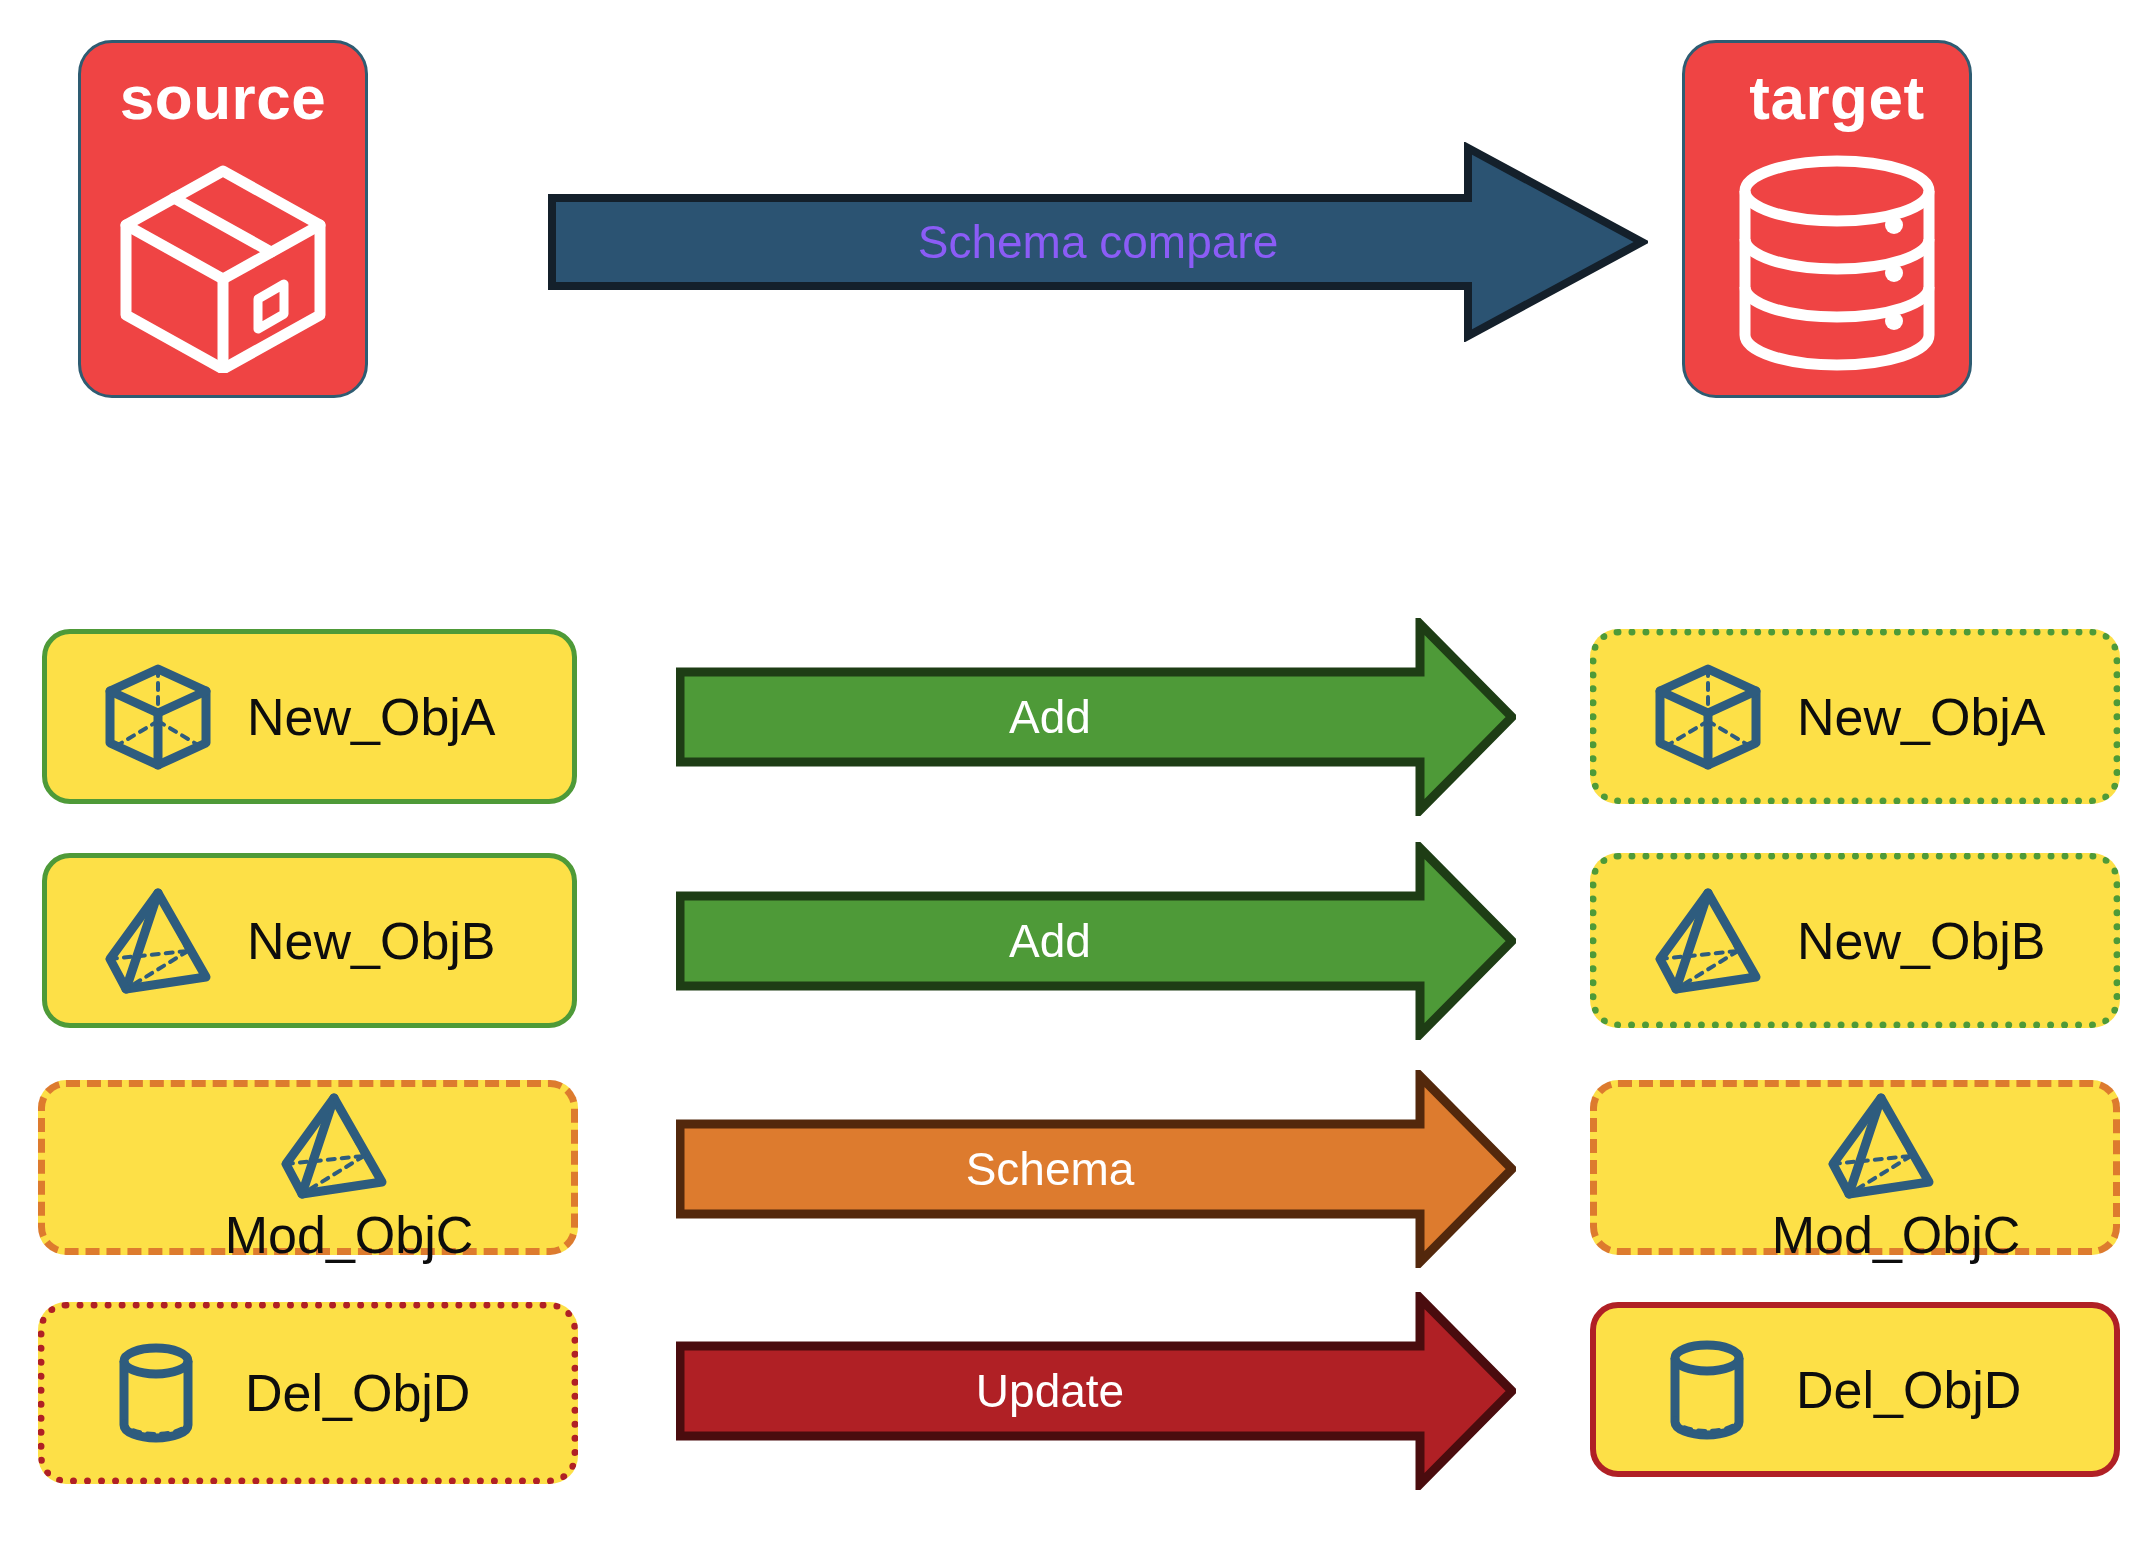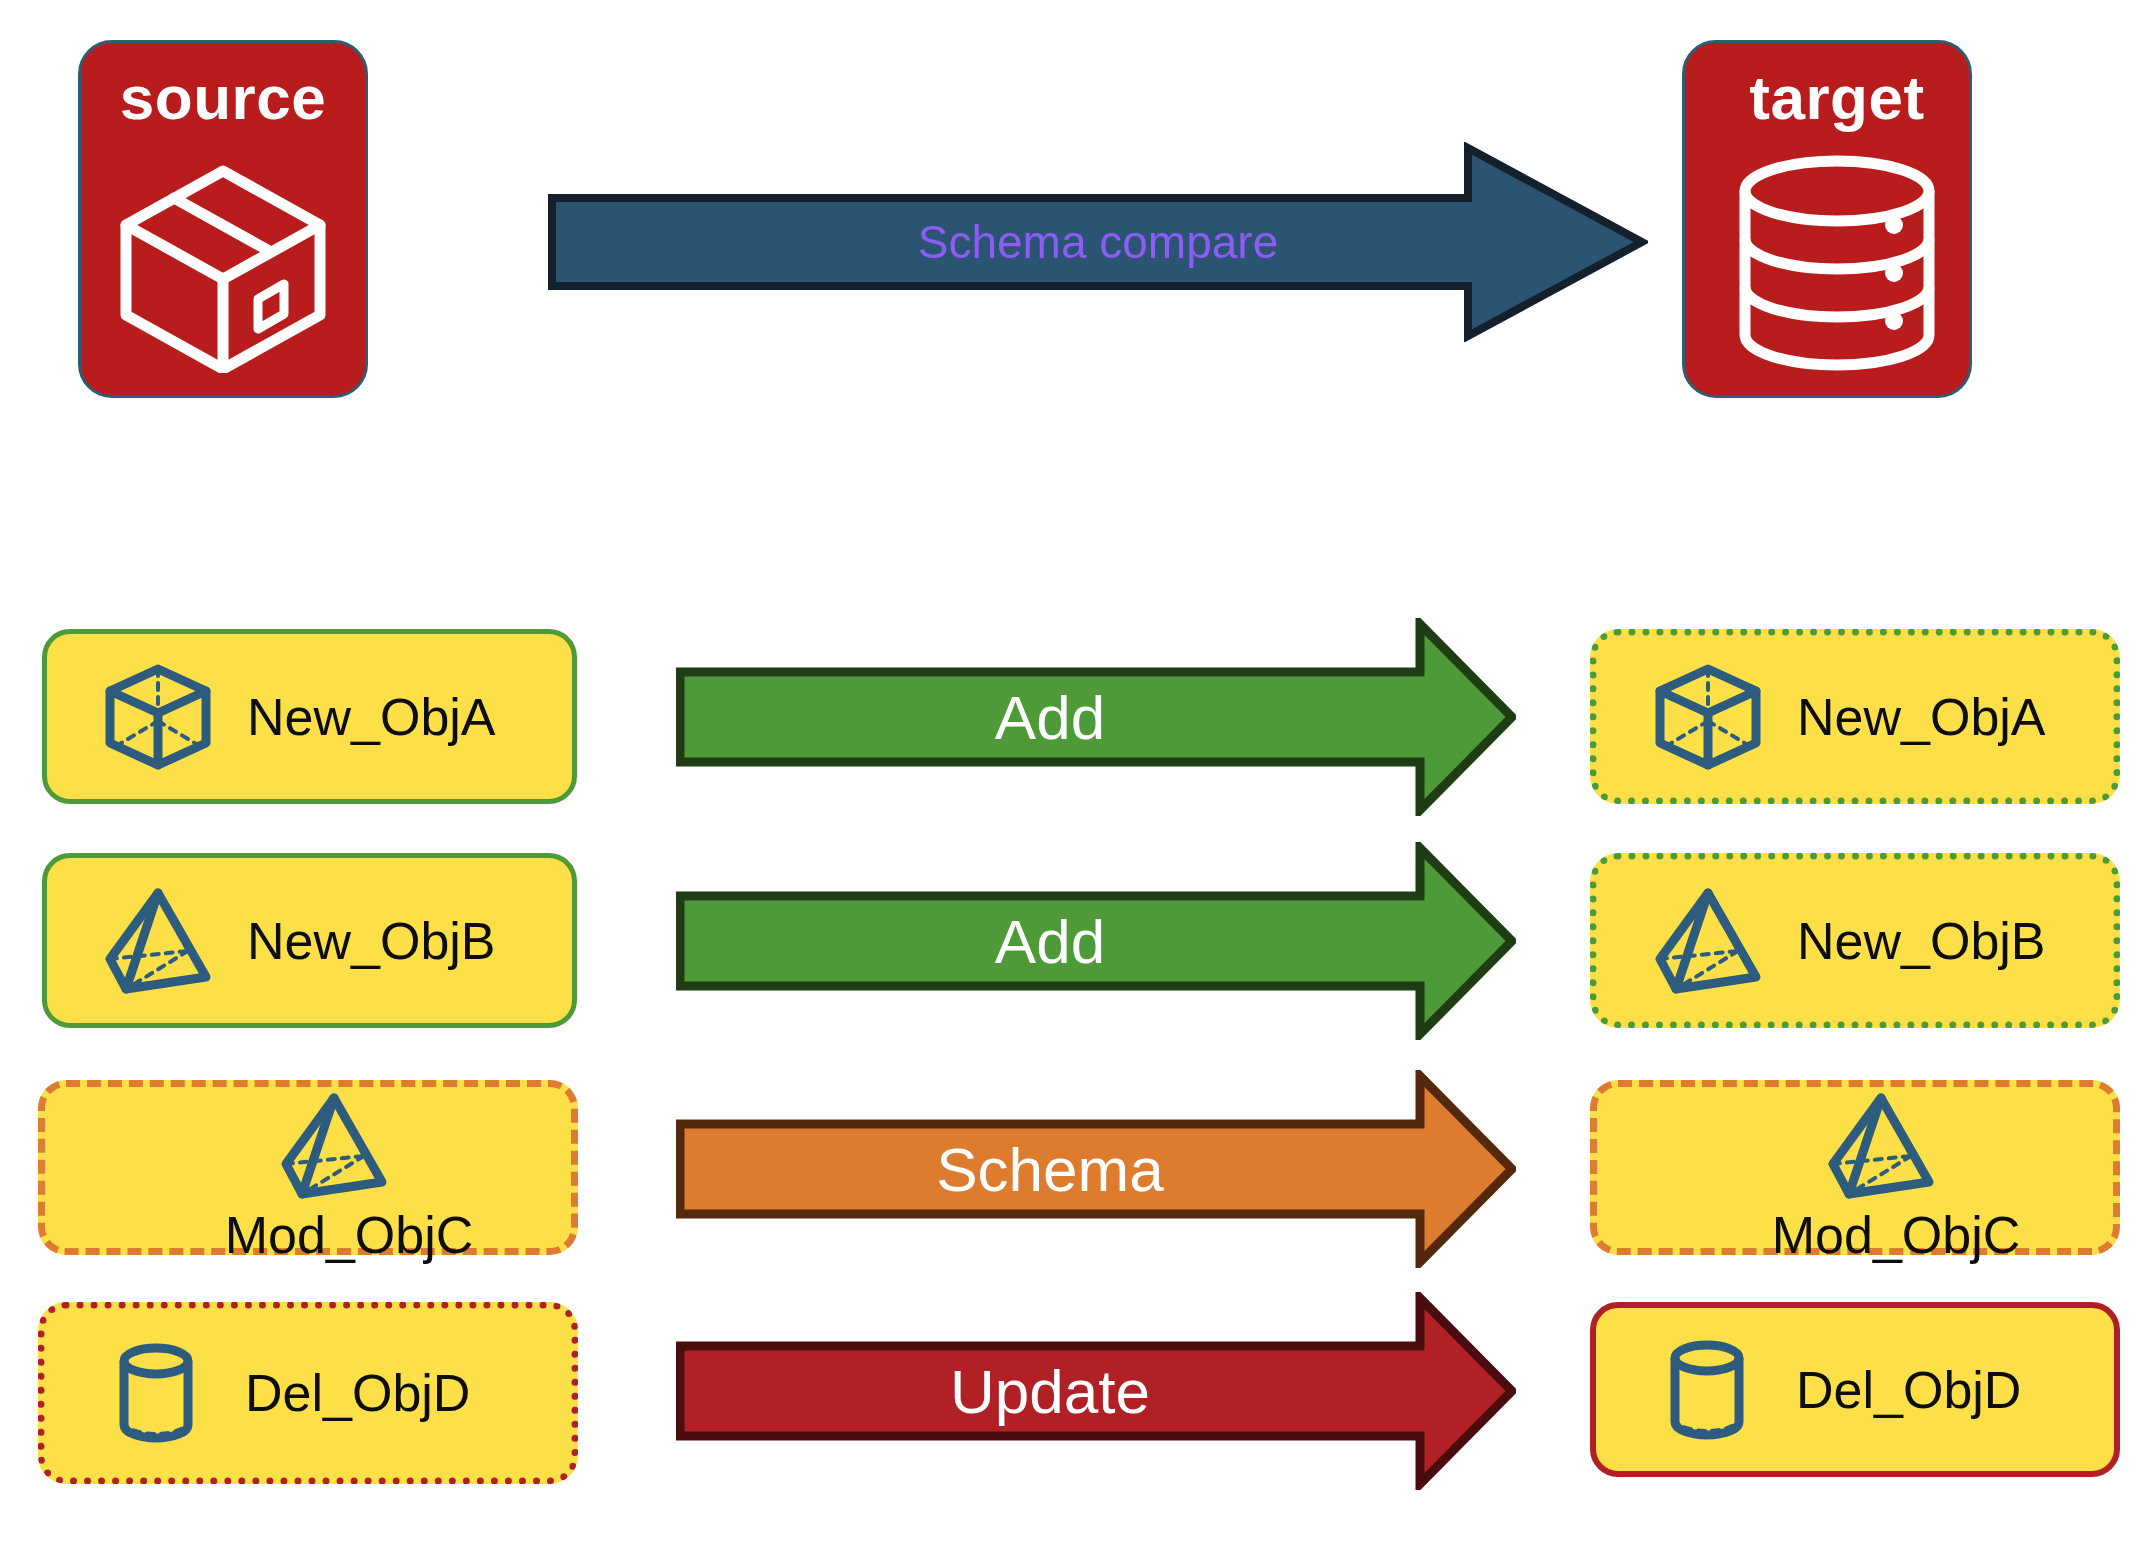--- a/index.html
+++ b/index.html
@@ -8,21 +8,21 @@
     background:#ffffff;
     font-family:"Liberation Sans", sans-serif;
     overflow:hidden;
     position:relative;
   }
   .stage{position:absolute;left:0;top:0;width:2150px;height:1550px;}
 
   
   .endpoint{
     position:absolute;
-    background:#b91c1c;
+    background:#ef4444;
     border:3px solid #2E5C72;
     border-radius:34px;
     box-sizing:border-box;
     display:flex;flex-direction:column;align-items:center;
   }
   .endpoint .title{
     color:#ffffff;
     font-size:62px;
     font-weight:bold;
     letter-spacing:0.5px;
@@ -61,21 +61,21 @@
   .b-green-dot{border:7px dotted #4E9A38;}
   .b-orange-dash{border:7px dashed #DD7B2E;flex-direction:column;}
   .b-red-dot{border:7px dotted #B02025;}
   .b-red-solid{border:6px solid #B02025;}
 
   
   .row-arrow{position:absolute;}
   .row-arrow .label{
     position:absolute;left:0;top:0;width:100%;height:100%;
     display:flex;align-items:center;justify-content:center;
-    color:#ffffff;font-size:62px;
+    color:#ffffff;font-size:46px;
     pointer-events:none;
     padding-right:92px;box-sizing:border-box;
   }
 </style>
 </head>
 <body>
 
 <div class="stage">
 
   <div class="endpoint" style="left:78px;top:40px;width:290px;height:358px;">

